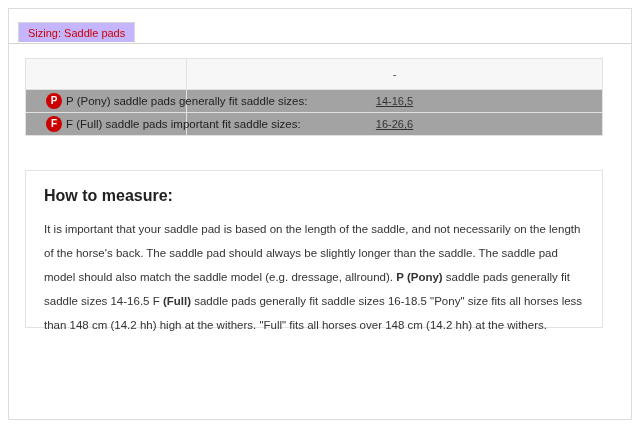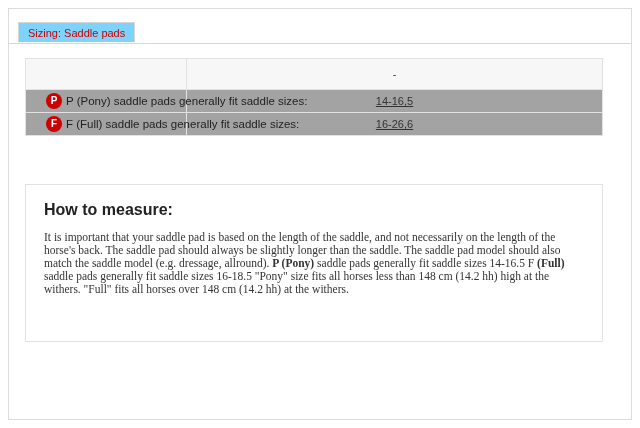--- a/index.html
+++ b/index.html
@@ -42,21 +42,21 @@
     border-bottom: 1px solid #d6d6d6;
     box-sizing: border-box;
   }
   .tab {
     position: absolute;
     left: 9px;
     top: 0px;
     height: 21px;
     line-height: 21px;
     padding: 0 9px;
-    background: #7dd3fc;
+    background: #c4b5fd;
     border: 1px solid #d6d6d6;
     border-bottom: 1px solid #ffffff;
     color: #cc0000;
     font-size: 11px;
     box-sizing: border-box;
     white-space: nowrap;
   }
   .content {
     position: absolute;
     left: 9px;
@@ -128,41 +128,40 @@
     margin-left: 16px;
   }
   .label-text {
     display: inline;
     vertical-align: middle;
   }
   
   .howto {
     position: absolute;
     left: 16px;
-    top: 140px;
+    top: 126px;
     width: 578px;
     height: 158px;
     border: 1px solid #e2e2e2;
     background: #ffffff;
     box-sizing: border-box;
     padding: 16px 18px 10px 18px;
   }
   .howto h2 {
     margin: 0 0 12px 0;
     font-size: 16px;
     font-weight: bold;
     color: #222222;
   }
   .howto p {
     margin: 0;
     font-size: 11.5px;
-    line-height: 13px;
+    line-height: 24px;
     color: #333333;
     text-align: left;
-    font-family: Liberation Serif, serif;
   }
   .howto p b {
     font-weight: bold;
   }
 </style>
 </head>
 <body>
 
 <div class="page">
 
@@ -185,21 +184,21 @@
       </thead>
       <tbody>
         <tr>
           <td class="col-label">
             <span class="badge">P</span><span class="label-text">P (Pony) saddle pads generally fit saddle sizes:</span>
           </td>
           <td class="col-value">14-16,5</td>
         </tr>
         <tr>
           <td class="col-label">
-            <span class="badge">F</span><span class="label-text">F (Full) saddle pads generally fit saddle sizes:</span>
+            <span class="badge">F</span><span class="label-text">F (Full) saddle pads important fit saddle sizes:</span>
           </td>
           <td class="col-value">16-26,6</td>
         </tr>
       </tbody>
     </table>
 
     <div class="howto">
       <h2>How to measure:</h2>
       <p><span>It is important that your saddle pad is based on the length of the saddle, and not necessarily on the length of the horse's back. The saddle pad should always be slightly longer than the saddle. The saddle pad model should also match the saddle model (e.g. dressage, allround). </span><b>P (Pony)</b><span> saddle pads generally fit saddle sizes 14-16.5 F </span><b>(Full)</b><span> saddle pads generally fit saddle sizes 16-18.5 "Pony" size fits all horses less than 148 cm (14.2 hh) high at the withers. "Full" fits all horses over 148 cm (14.2 hh) at the withers.</span></p>
     </div>

